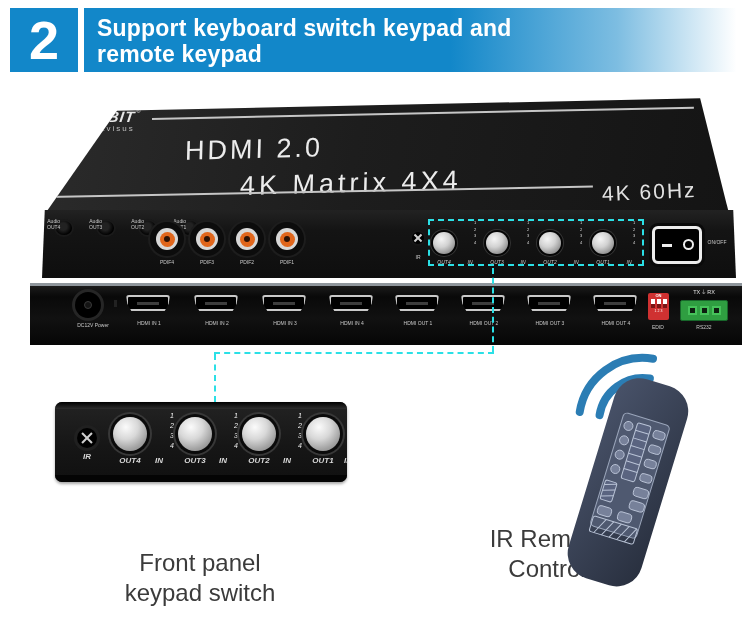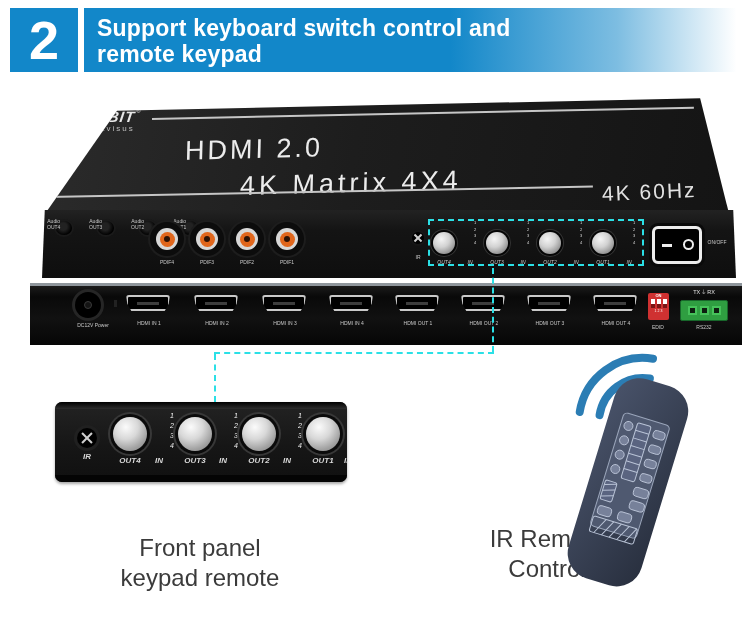--- a/index.html
+++ b/index.html
@@ -107,35 +107,35 @@
   .kbtn { position:absolute; top:15px; width:34px; height:34px; border-radius:50%;
     background:radial-gradient(circle at 38% 30%,#fbfbfb,#d8d8d8 38%,#a2a2a2 70%,#7b7b7b);
     box-shadow:0 0 0 3px #0b0b0b,0 0 0 5px #383838; }
   .kled-col { position:absolute; top:11px; width:30px; }
   .kled { width:16px; height:8px; border-radius:50%; margin:2px 0;
     background:radial-gradient(circle at 40% 32%,#a5f3a5,#35a435 70%,#1f7a1f); }
   .kled-nums { position:absolute; left:19px; top:-2px; font-size:7px; line-height:10px; color:#efefef; font-style:italic; }
 
   
   .caption { position:absolute; color:#3b3b3b; font-size:24px; line-height:30px; text-align:center; }
-  .cap-keypad { left:70px; top:533px; width:260px; }
+  .cap-keypad { left:70px; top:548px; width:260px; }
   .cap-remote { left:452px; top:524px; width:190px; }
 
   
   .wifi-svg { position:absolute; left:548px; top:330px; }
   .remote-svg { position:absolute; left:552px; top:372px; }
 </style>
 </head>
 <body>
 
 <div class="page">
 
   <div class="step-badge">2</div>
   <div class="header-bar">
-    <div class="t">Support keyboard switch control and</div>
+    <div class="t">Support keyboard switch keypad and</div>
     <div class="t">remote keypad</div>
   </div>
 
   <div class="dev-top">
     <div class="brand">
       <div class="brand-row">
         <span class="brand-globe"></span>
         <span class="brand-name">BIT</span>
         <span class="brand-reg">®</span>
       </div>
@@ -344,21 +344,21 @@
     <div class="klabel" style="left:248px;top:54px;width:40px">OUT1</div>
     <div class="kled-col" style="left:286px">
       <i class="kled"></i><i class="kled"></i><i class="kled"></i><i class="kled"></i>
       
     </div>
     <div class="klabel" style="left:283px;top:54px;width:20px">IN</div>
   </div>
 
   <div class="caption cap-keypad">
     <div>Front panel</div>
-    <div>keypad remote</div>
+    <div>keypad switch</div>
   </div>
   <div class="caption cap-remote">
     <div>IR Remote</div>
     <div>Control</div>
   </div>
 
   <svg class="wifi-svg" width="120" height="100" viewBox="0 0 120 100">
     <g transform="rotate(-36 95 92)" stroke="#2b7db4" stroke-width="8" fill="none" stroke-linecap="round">
       <path d="M 78 75 A 24 24 0 0 1 112 75"></path>
       <path d="M 63.9 60.9 A 44 44 0 0 1 126.1 60.9"></path>

